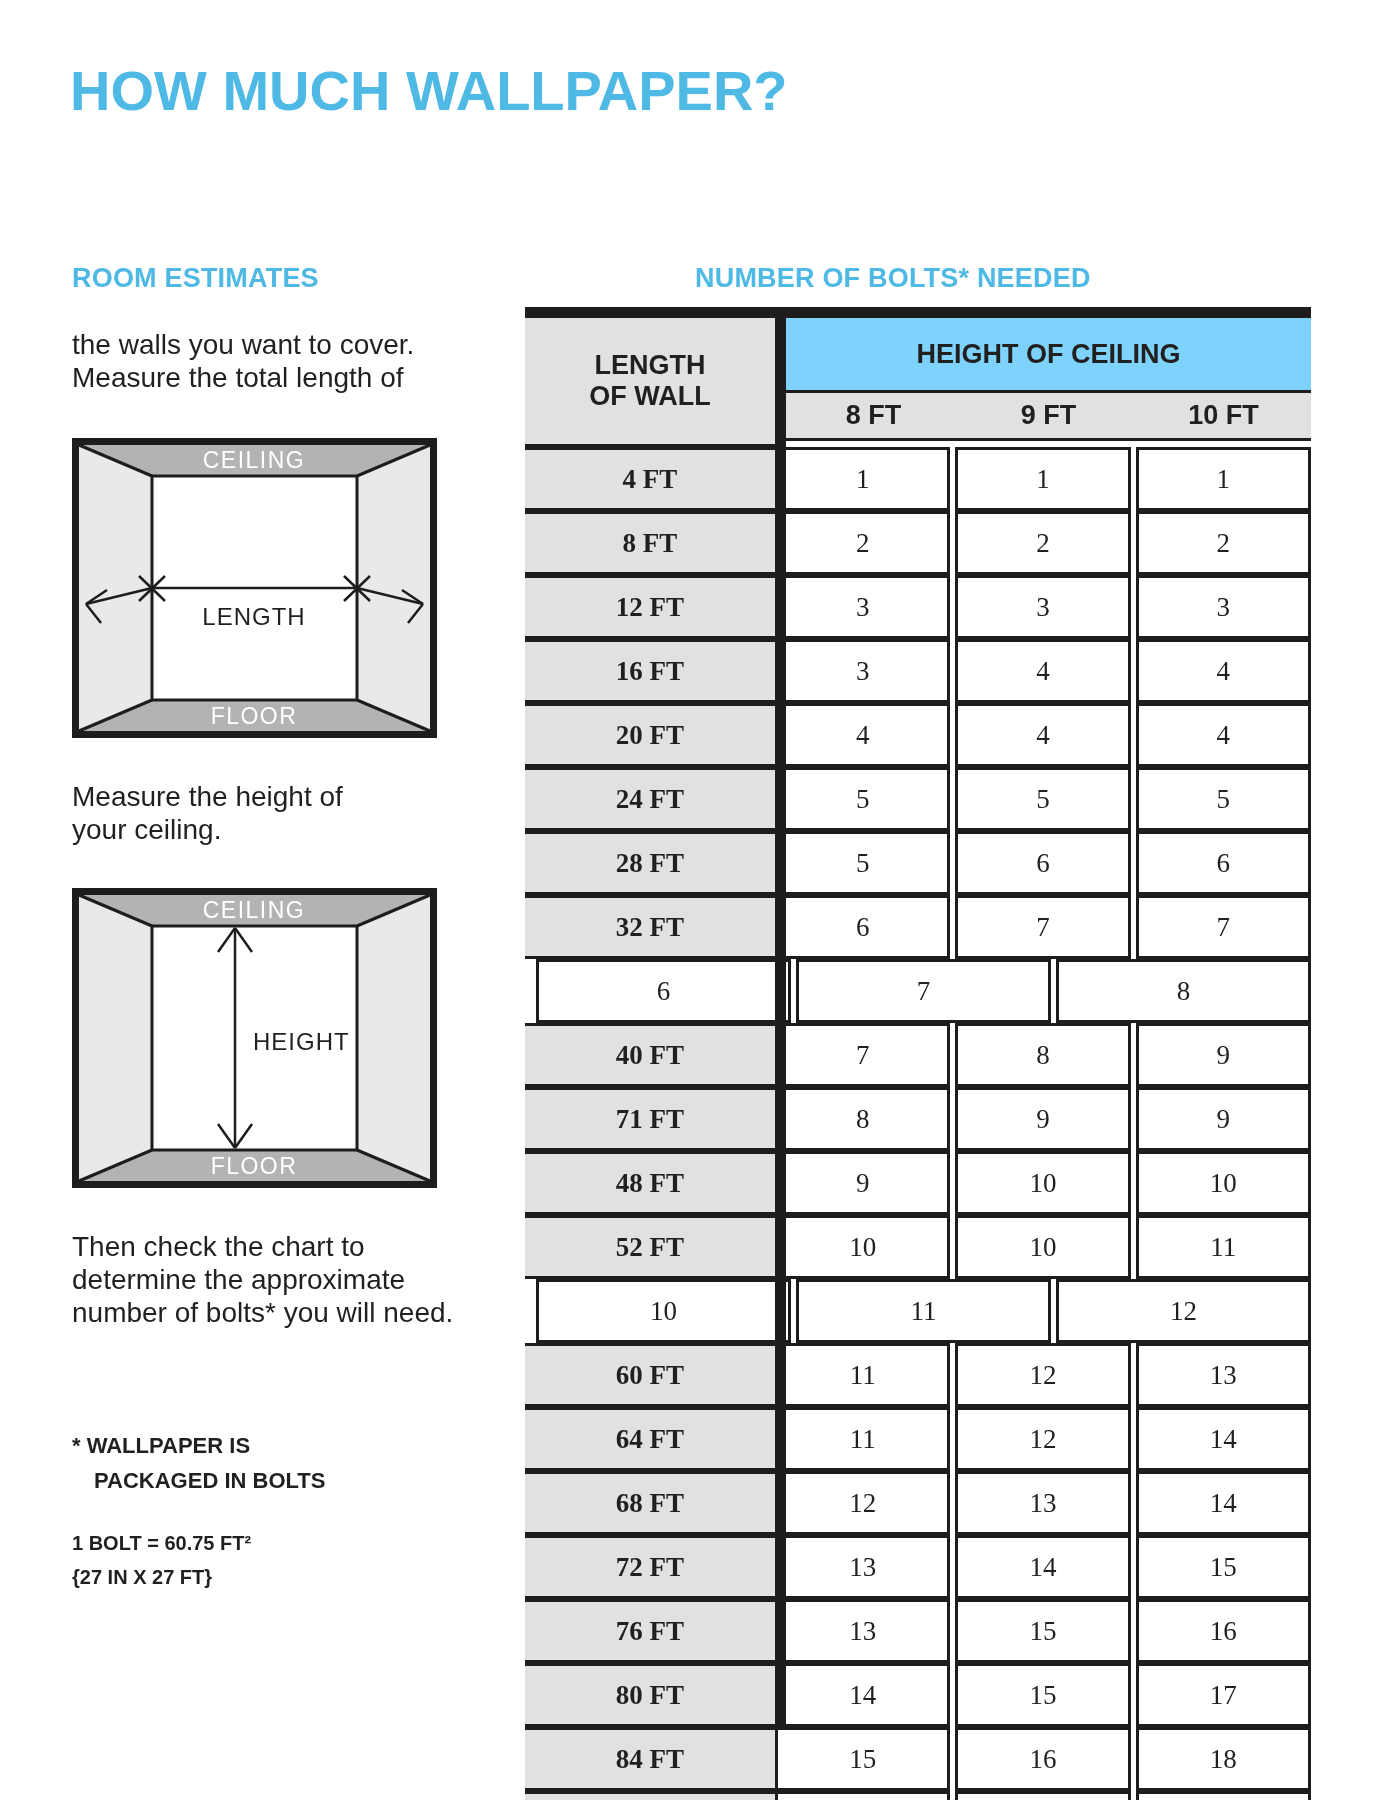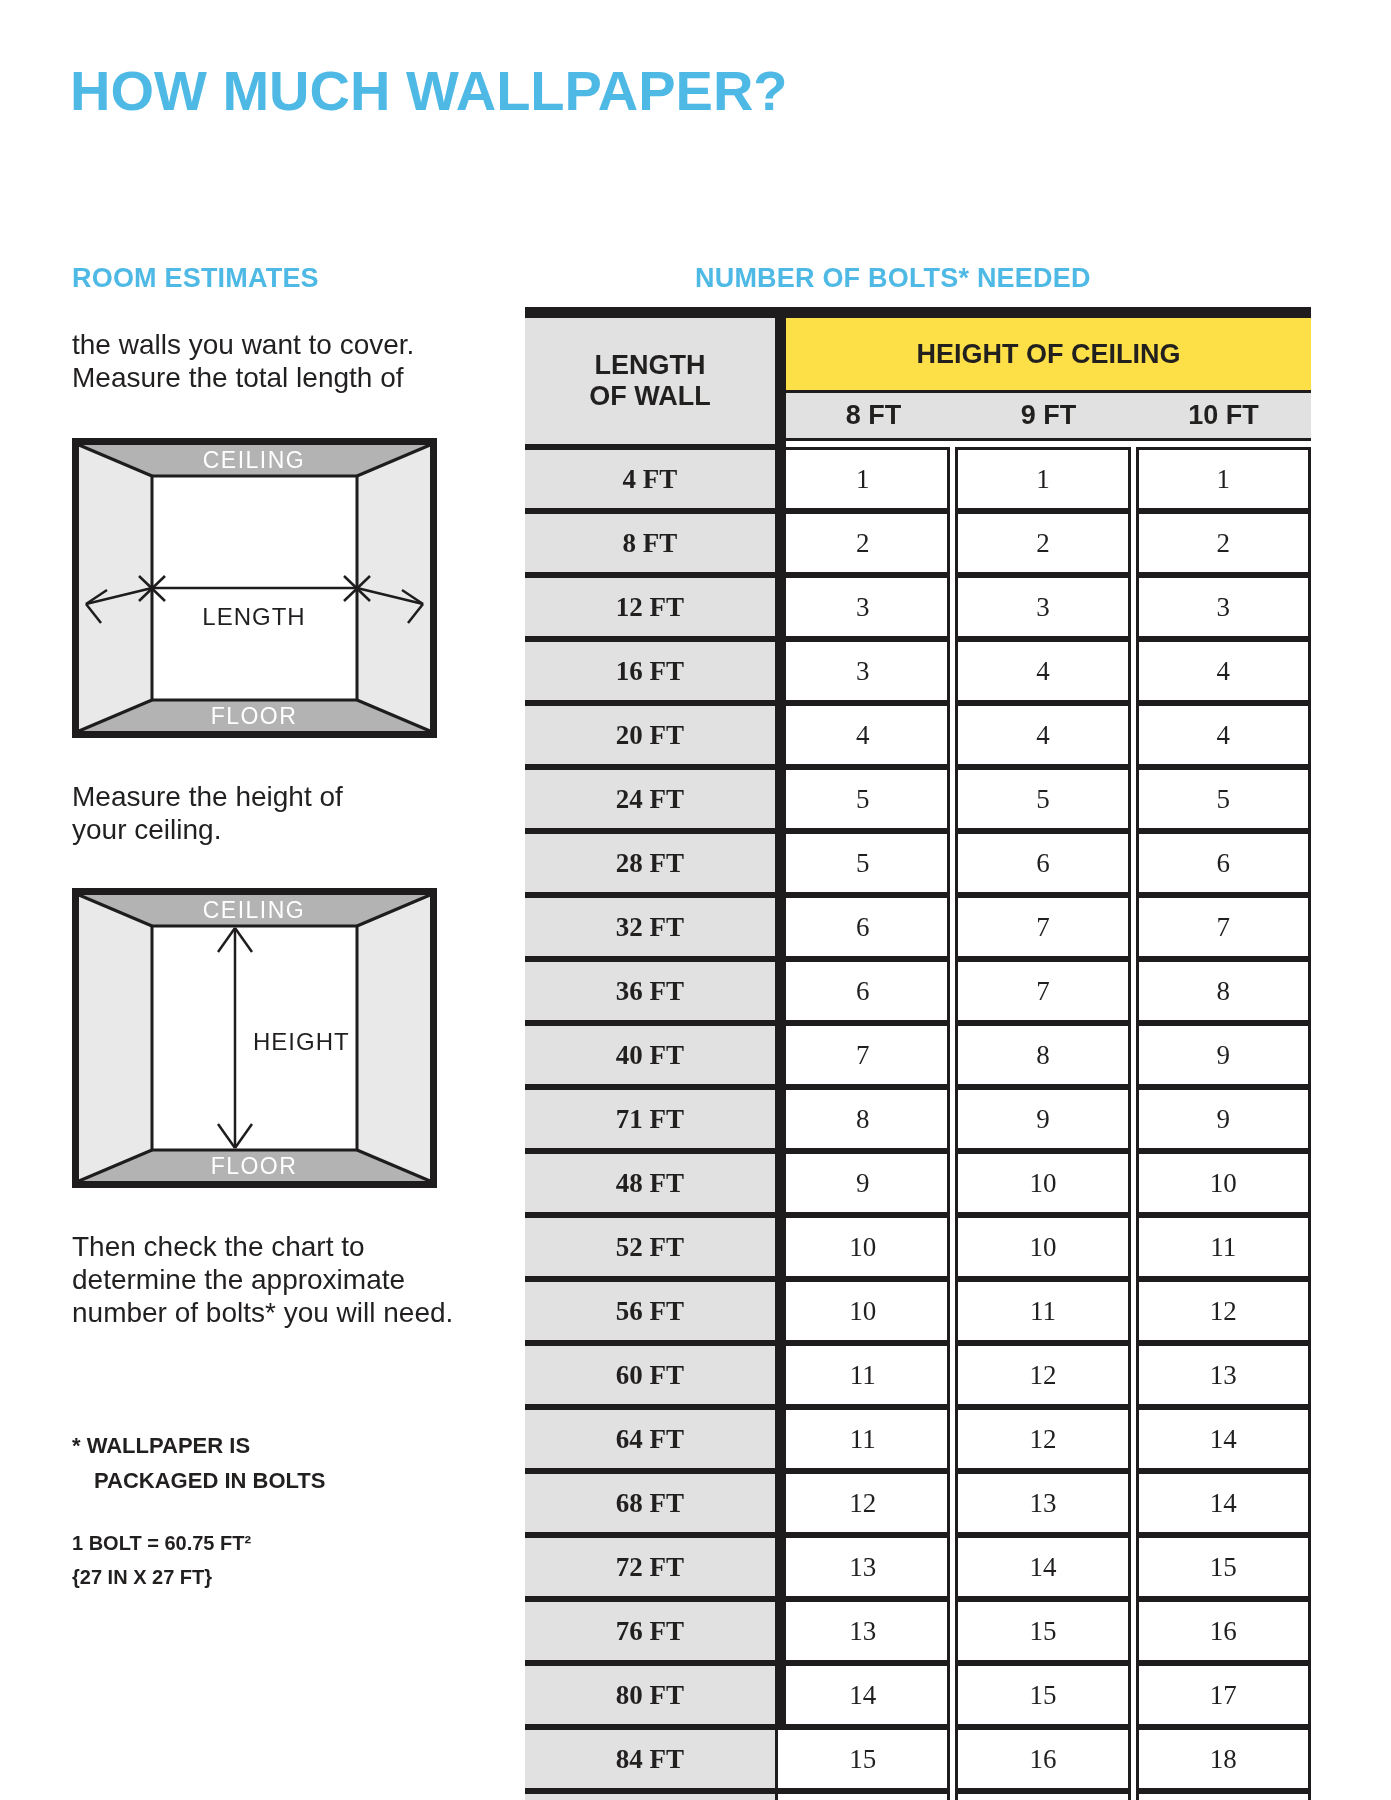--- a/index.html
+++ b/index.html
@@ -38,21 +38,21 @@
   .topbar{height:11px;background:#1e1c1c;}
   .botbar{height:11px;background:#1e1c1c;margin-top:3px;}
   .stub{width:250px;height:16px;background:#e1e1e1;}
   .vstrip{position:absolute;left:250px;top:0;width:11px;height:1419px;background:#1e1c1c;z-index:3;}
 
   .hdr{display:flex;}
   .hdr-c1{width:250px;height:129px;background:#e1e1e1;border-bottom:3px solid #1e1c1c;
     display:flex;flex-direction:column;justify-content:center;align-items:center;
     font-weight:bold;font-size:27px;line-height:31px;}
   .hdr-right{flex:1;margin-left:11px;}
-  .group-head{height:75px;background:#fde047;border-bottom:3px solid #1e1c1c;
+  .group-head{height:75px;background:#7dd3fc;border-bottom:3px solid #1e1c1c;
     display:flex;align-items:center;justify-content:center;font-weight:bold;font-size:27px;}
   .sub-heads{display:flex;height:48px;background:#e1e1e1;border-bottom:3px solid #1e1c1c;}
   .sub-heads div{flex:1;display:flex;align-items:center;justify-content:center;font-weight:bold;font-size:27px;}
 
   .row{display:flex;height:64px;margin-top:0;font-family:Liberation Serif, serif;}
   .row .c1{width:250px;background:#e1e1e1;border-top:3px solid #1e1c1c;border-bottom:3px solid #1e1c1c;
     display:flex;align-items:center;justify-content:center;font-weight:bold;font-size:27px;}
   .row .cell{flex:1;background:#fff;border:3px solid #1e1c1c;
     display:flex;align-items:center;justify-content:center;font-size:27px;}
   .row .cell:first-of-type{margin-left:11px;}
@@ -223,21 +223,20 @@
   </div>
 
   <div class="row">
     <div class="c1">32 FT</div>
     <div class="cell">6</div>
     <div class="cell">7</div>
     <div class="cell">7</div>
   </div>
 
   <div class="row">
-    <div class="c1">36 FT</div>
     <div class="cell">6</div>
     <div class="cell">7</div>
     <div class="cell">8</div>
   </div>
 
   <div class="row">
     <div class="c1">40 FT</div>
     <div class="cell">7</div>
     <div class="cell">8</div>
     <div class="cell">9</div>
@@ -258,21 +257,20 @@
   </div>
 
   <div class="row">
     <div class="c1">52 FT</div>
     <div class="cell">10</div>
     <div class="cell">10</div>
     <div class="cell">11</div>
   </div>
 
   <div class="row">
-    <div class="c1">56 FT</div>
     <div class="cell">10</div>
     <div class="cell">11</div>
     <div class="cell">12</div>
   </div>
 
   <div class="row">
     <div class="c1">60 FT</div>
     <div class="cell">11</div>
     <div class="cell">12</div>
     <div class="cell">13</div>

